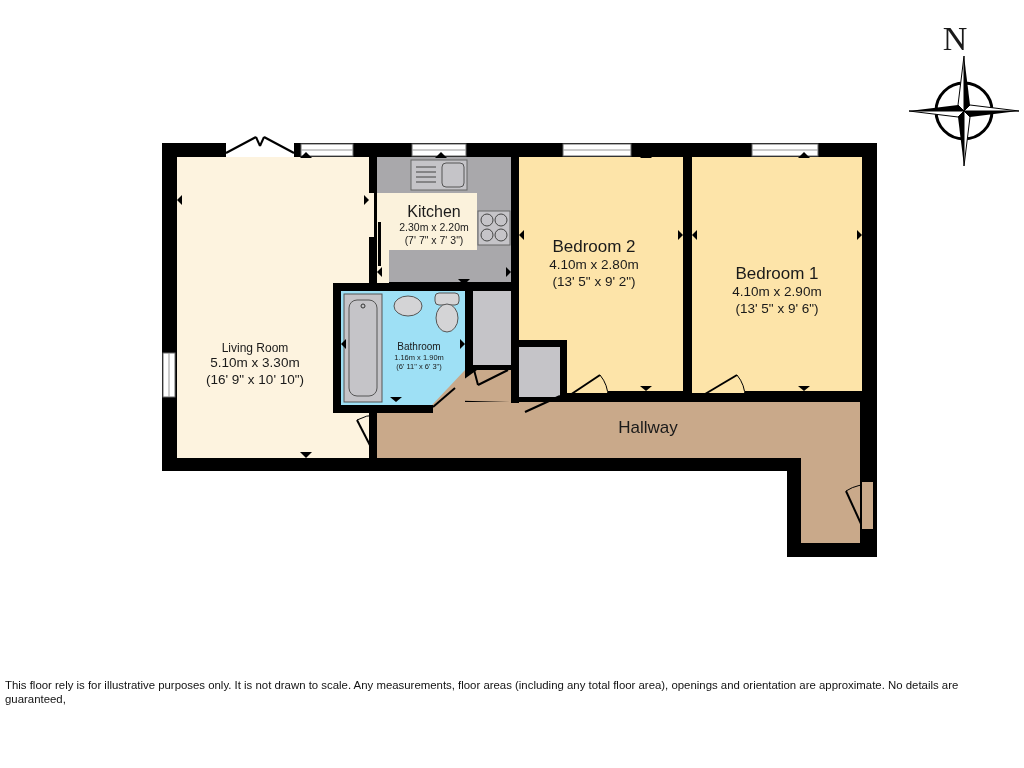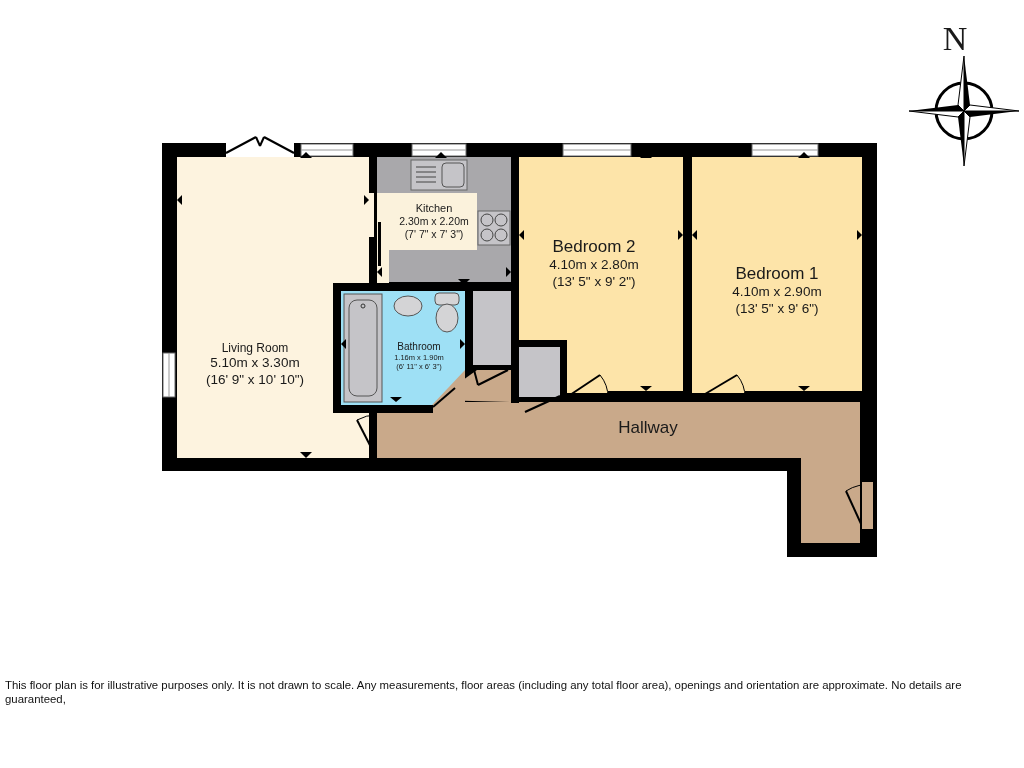--- a/index.html
+++ b/index.html
@@ -156,21 +156,21 @@
   <span class="compass-n">N</span>
 </div>
 
 <div class="room-label" style="left:180px; top:297px; width:150px;">
   <span class="room-name" style="font-size:12px;margin-top:44px;">Living Room</span>
   <span class="room-dim" style="font-size:13.5px;">5.10m x 3.30m</span>
   <span class="room-dim" style="font-size:13.5px;">(16' 9" x 10' 10")</span>
 </div>
 
 <div class="room-label" style="left:390px; top:202px; width:88px;">
-  <span class="room-name" style="font-size:11px;">Kitchen</span>
+  <span class="room-name" style="font-size:16px;">Kitchen</span>
   <span class="room-dim" style="font-size:10.5px;">2.30m x 2.20m</span>
   <span class="room-dim" style="font-size:10.5px;">(7' 7" x 7' 3")</span>
 </div>
 
 <div class="room-label" style="left:383px; top:341px; width:72px;">
   <span class="room-name" style="font-size:10px;">Bathroom</span>
   <span class="room-dim" style="font-size:7.5px;">1.16m x 1.90m</span>
   <span class="room-dim" style="font-size:7.5px;">(6' 11" x 6' 3")</span>
 </div>
 
@@ -185,15 +185,15 @@
   <span class="room-dim" style="font-size:13.5px;">4.10m x 2.90m</span>
   <span class="room-dim" style="font-size:13.5px;">(13' 5" x 9' 6")</span>
 </div>
 
 <div class="room-label" style="left:598px; top:418px; width:100px;">
   <span class="room-name" style="font-size:17px;">Hallway</span>
 </div>
 
 <div class="footer">
   <div class="footer-disc">
-    <div>This floor plan is for illustrative purposes only. It is not drawn to scale. Any measurements, floor areas (including any total floor area), openings and orientation are approximate. No details are guaranteed,</div>
+    <div>This floor rely is for illustrative purposes only. It is not drawn to scale. Any measurements, floor areas (including any total floor area), openings and orientation are approximate. No details are guaranteed,</div>
   </div>
 </div>
 
 </body></html>

